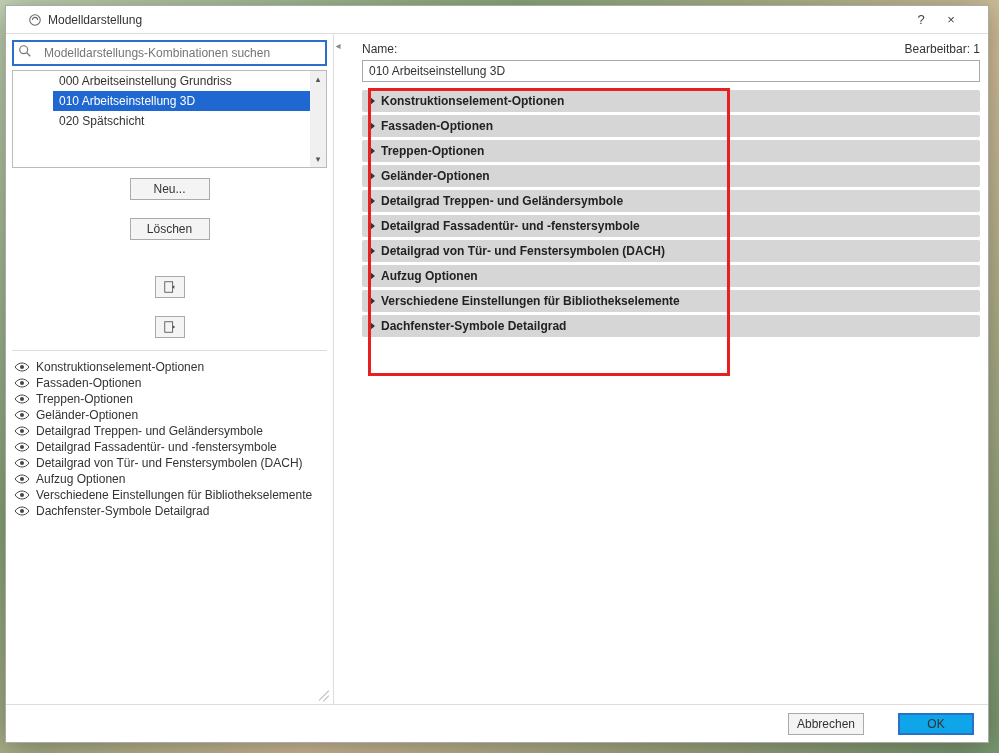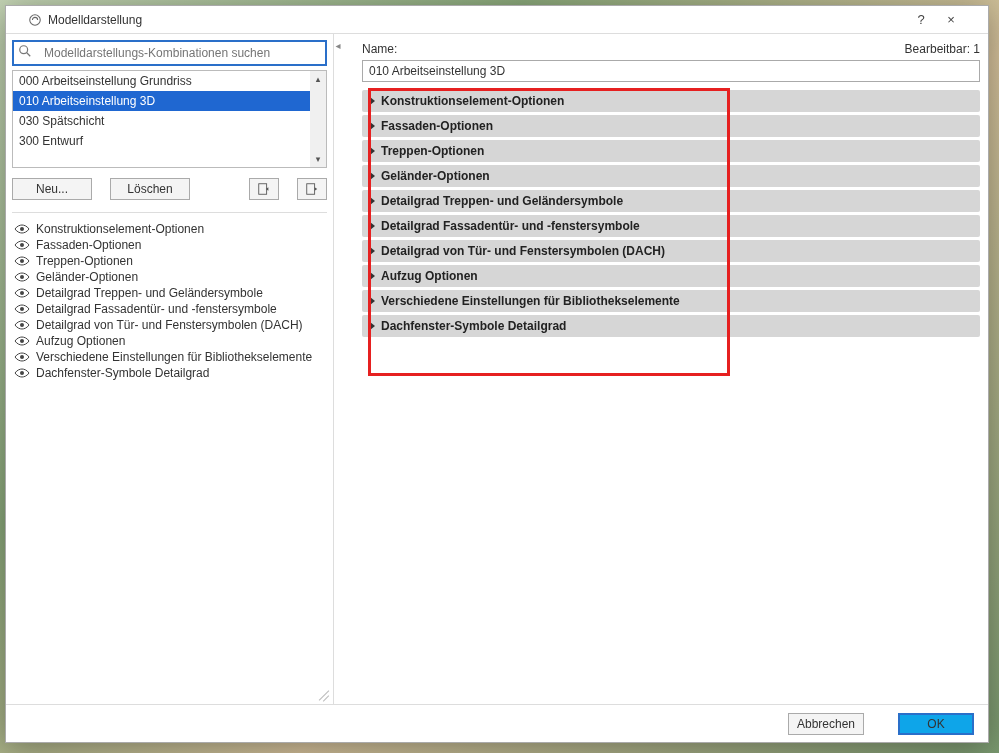--- a/index.html
+++ b/index.html
@@ -74,35 +74,37 @@
     font-size: 12px;
     color: #333;
     height: 98px;
     overflow: hidden;
     position: relative;
   }
   .combo-list .row {
     padding: 3px 6px;
     cursor: pointer;
     white-space: nowrap;
+    margin-left: 40px;
   }
   .combo-list .row.selected {
     background: #1f67d1;
     color: #fff;
   }
   .combo-scroll {
     position: absolute; right: 0; top: 0; bottom: 0; width: 16px;
     background: #f0f0f0;
     display: flex; flex-direction: column; align-items: center; justify-content: space-between;
     font-size: 9px; color: #555;
   }
   .combo-scroll .arrow { height: 16px; display:flex; align-items:center; justify-content:center; width:100%; cursor:pointer; }
   .btn-row {
     display: flex; gap: 18px; margin-top: 10px; margin-bottom: 8px;
     align-items: center;
+    flex-direction: column;
   }
   .btn {
     height: 22px;
     border: 1px solid #aaa;
     background: #f4f4f4;
     font-size: 12px; color: #333;
     display: flex; align-items: center; justify-content: center;
     cursor: pointer;
     padding: 0 10px;
   }
@@ -258,22 +260,21 @@
               <line x1="10" y1="10" x2="14" y2="14" stroke="currentColor" stroke-width="1.4"></line>
             </svg>
         </span>
         <input type="text" placeholder="Modelldarstellungs-Kombinationen suchen" style="">
       </div>
 
       <div class="combo-list">
         <div id="combo-rows">
             <div class="row">000 Arbeitseinstellung Grundriss</div>
             <div class="row selected">010 Arbeitseinstellung 3D</div>
-            <div class="row">030 Spätschicht</div>
-            <div class="row">300 Entwurf</div>
+            <div class="row">020 Spätschicht</div>
           </div>
         <div class="combo-scroll">
           <div class="arrow">▴</div>
           <div class="arrow">▾</div>
         </div>
       </div>
 
       <div class="btn-row">
         <div class="btn wide">Neu...</div>
         <div class="btn wide">Löschen</div>

